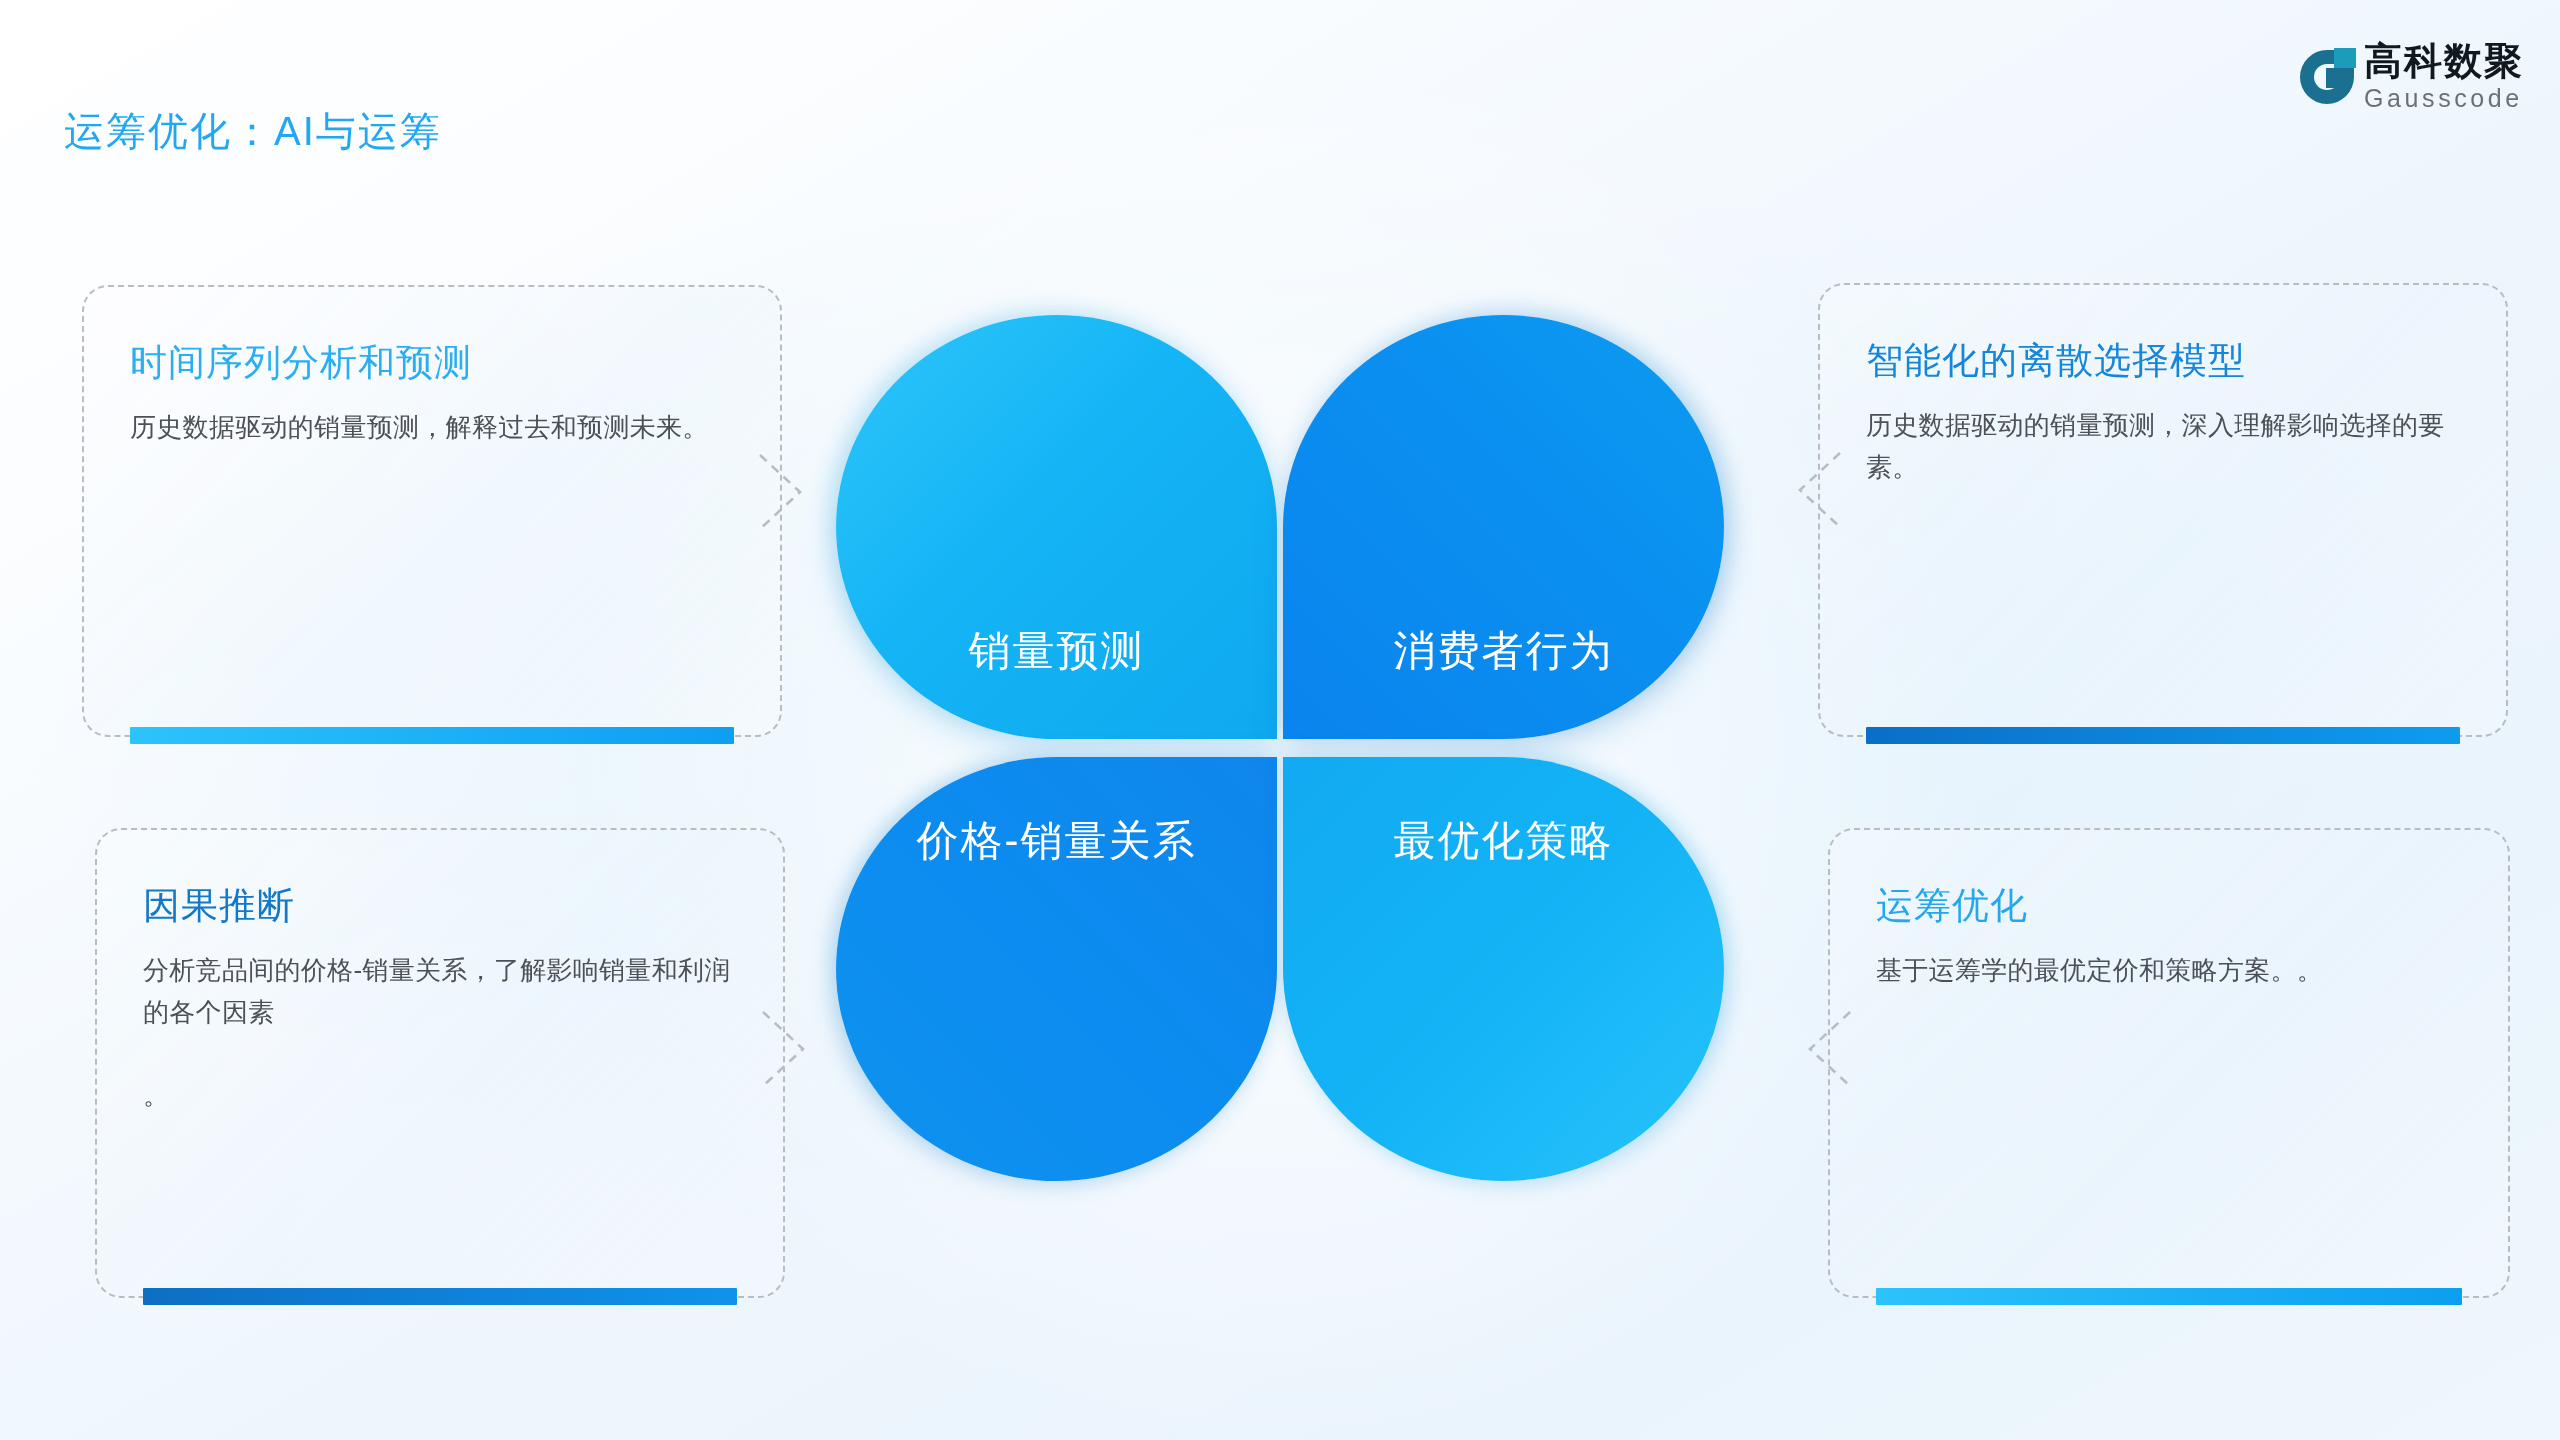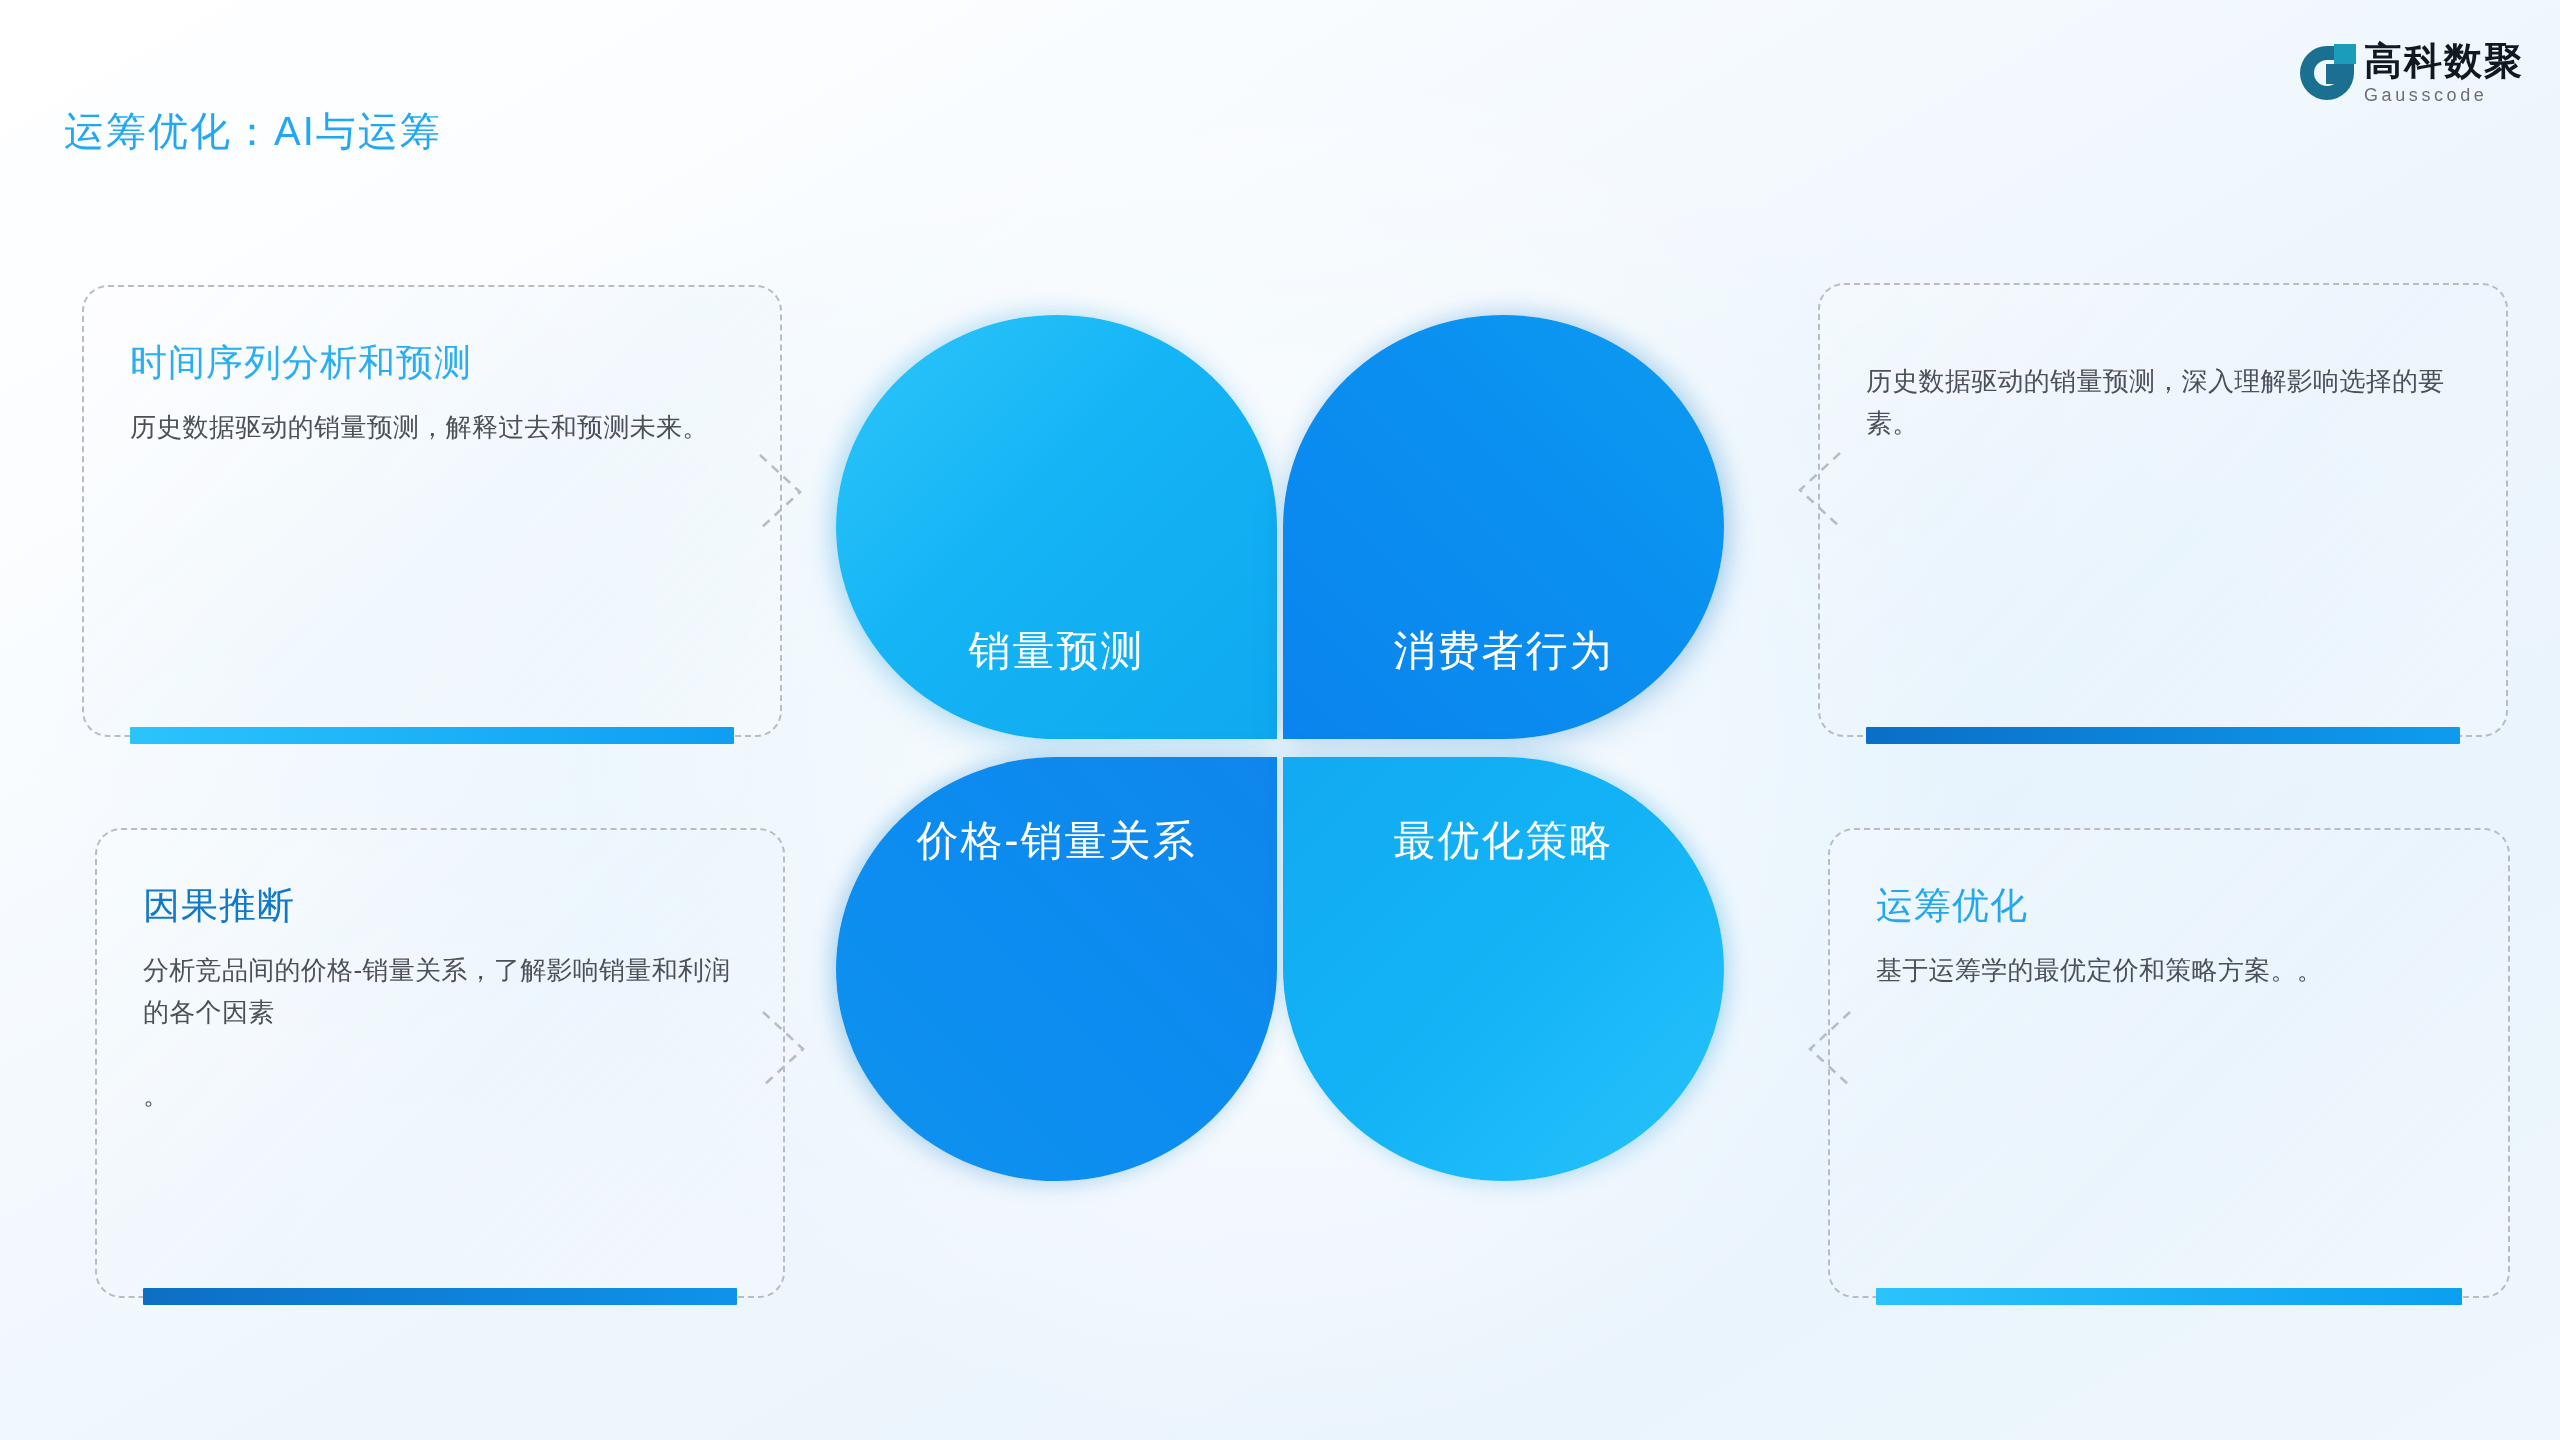--- a/index.html
+++ b/index.html
@@ -45,21 +45,21 @@
   }
   .logo-mark { width: 62px; height: 62px; display: block; }
   .logo-text { display: flex; flex-direction: column; line-height: 1; }
   .logo-cn {
     font-size: 38px;
     font-weight: 700;
     color: #111820;
     letter-spacing: 2px;
   }
   .logo-en {
-    font-size: 18px;
+    font-size: 25px;
     color: #6b7077;
     letter-spacing: 3.6px;
     margin-top: 6px;
   }
 
   
   .card {
     position: absolute;
     border: 2px dashed #b9bcc0;
     border-radius: 26px;
@@ -235,20 +235,21 @@
     <div class="card-body">历史数据驱动的销量预测，解释过去和预测未来。</div>
     <div class="card-bar" style="background:linear-gradient(90deg,#2bc4fb 0%,#0e9ef2 100%)"></div>
     <div class="notch notch-right">
       <svg width="44" height="74" viewBox="0 0 44 74">
         <path d="M0 0 L40 37 L0 74" fill="none" stroke="#b9bcc0" stroke-width="2.6" stroke-dasharray="9 7"></path>
       </svg>
     </div>
   </div>
 
   <div class="card" id="card-tr">
+    <div class="card-title" style="color:#1686d9">智能化的离散选择模型</div>
     <div class="card-body">历史数据驱动的销量预测，深入理解影响选择的要素。</div>
     <div class="card-bar" style="background:linear-gradient(90deg,#0a6fc6 0%,#0e9cef 100%)"></div>
     <div class="notch notch-left">
       <svg width="44" height="74" viewBox="0 0 44 74">
         <path d="M44 0 L4 37 L44 74" fill="none" stroke="#b9bcc0" stroke-width="2.6" stroke-dasharray="9 7"></path>
       </svg>
     </div>
   </div>
 
   <div class="card" id="card-br">

